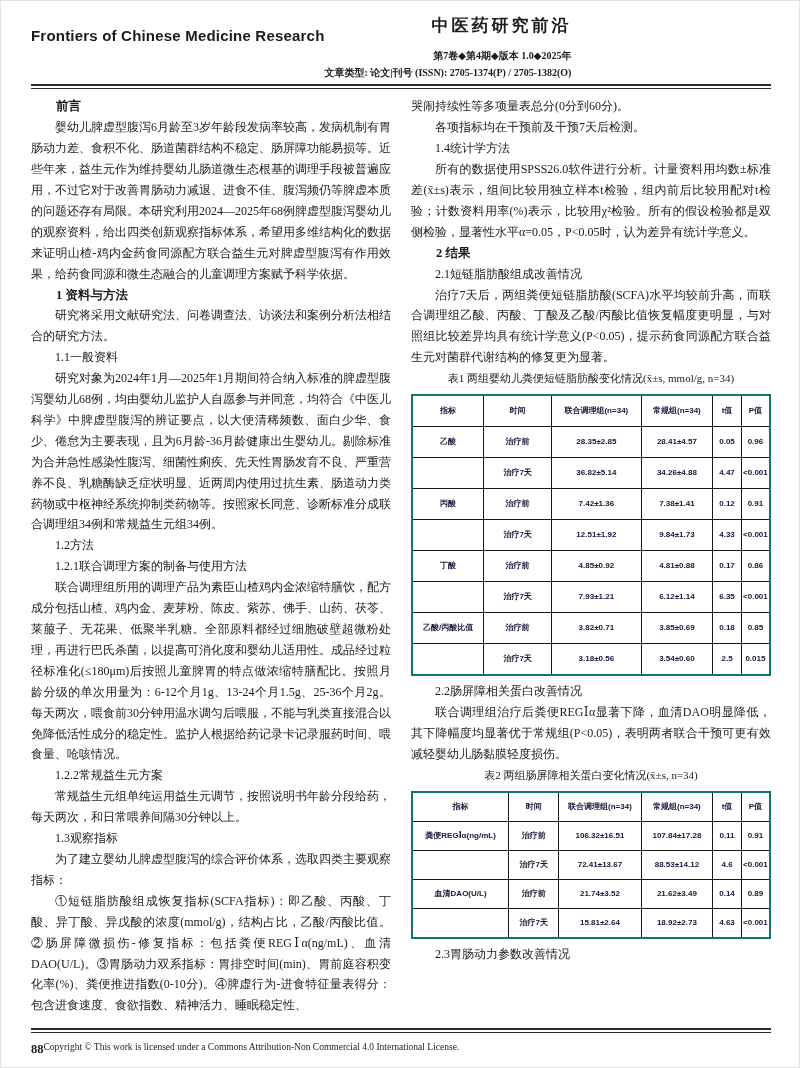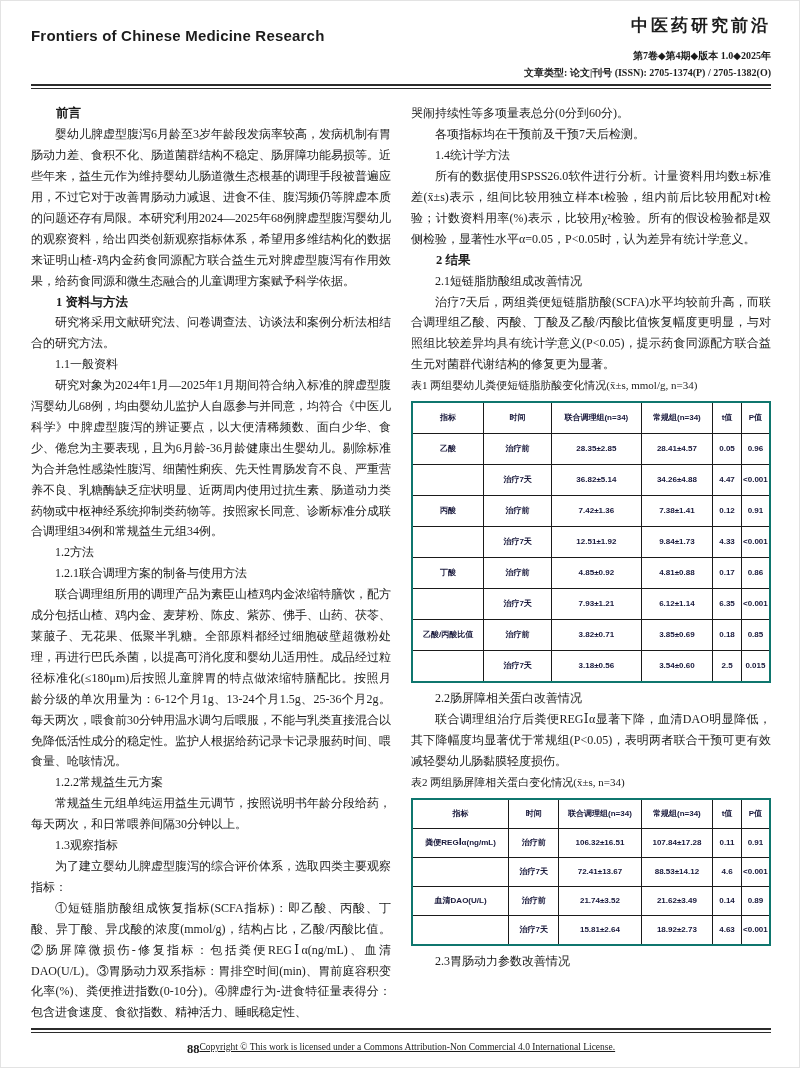--- a/index.html
+++ b/index.html
@@ -13,50 +13,50 @@
     position: relative;
     box-sizing: border-box;
     width: 800px; height: 1068px;
     background: #ffffff;
     border: 1px solid #e3e3e3;
     padding: 12px 28px 0 30px;
     color: #1c1c1c;
     overflow: hidden;
   }
   
-  .page-header { display: flex; justify-content: space-between; align-items: flex-start; }
+  .page-header { display: flex; align-items: flex-start; }
   .ph-left {
     font-family: "Liberation Sans", "DejaVu Sans", sans-serif;
     font-weight: 700; font-size: 15px; margin-top: 14px; letter-spacing: .2px;
   }
   .ph-right { text-align: right; line-height: 1.55; }
   .cn-title { font-size: 17px; font-weight: 700; letter-spacing: 3px; }
   .issue-line { font-size: 10px; font-weight: 700; margin-top: 9px; }
   .type-line { font-size: 10px; font-weight: 700; margin-top: 1px; }
   .double-rule {
     height: 2px;
     border-top: 2px solid #2b2b2b;
     border-bottom: 1px solid #2b2b2b;
     margin-top: 4px;
   }
   
-  .content { display: flex; gap: 20px; margin-top: 14px; }
+  .content { display: flex; gap: 20px; margin-top: 7px; }
   .col {
     width: 50%;
     font-size: 12px;
     line-height: 20.9px;
     text-align: justify;
     color: #1b1b1b;
   }
   .blk { margin: 0; }
   .blk.h1 { font-weight: 700; text-indent: 2em; font-size: 12.5px; }
   .blk.h2 { text-indent: 2em; }
   .blk.para { text-indent: 2em; }
   .blk.para-cont { text-indent: 0; }
-  .blk.caption { text-indent: 0; font-size: 11px; }
+  .blk.caption { text-indent: 0; text-align: center; font-size: 11px; }
   
   table.dtable {
     width: 100%;
     border-collapse: collapse;
     border: 2px solid #0f766e;
     table-layout: fixed;
     margin: 5px 0 5px;
   }
   table.dtable th, table.dtable td {
     border: 1px solid #1a1a1a;
@@ -68,24 +68,24 @@
     overflow: hidden;
   }
   table.t0 th, table.t0 td { height: 26px; }
   table.t1 th, table.t1 td { height: 24px; }
   .t0 .c0{width:20%} .t0 .c1{width:19%} .t0 .c2{width:25%} .t0 .c3{width:20%} .t0 .c4{width:8%} .t0 .c5{width:8%}
   .t1 .c0{width:27%} .t1 .c1{width:14%} .t1 .c2{width:23%} .t1 .c3{width:20%} .t1 .c4{width:8%} .t1 .c5{width:8%}
   
   .footer-rule { position: absolute; left: 30px; right: 28px; bottom: 34px; }
   .page-footer {
     position: absolute; left: 30px; right: 28px; bottom: 10px;
-    display: flex; justify-content: center; align-items: flex-start;
+    display: flex; justify-content: flex-start; align-items: flex-start;
   }
   .pageno { font-weight: 700; font-size: 12.5px; }
-  .copyright { font-size: 9.5px; margin-top: 0; text-decoration: underline; }
+  .copyright { font-size: 9.5px; margin-top: 0; }
 </style>
 </head>
 <body>
 
 <div class="page">
 
   <header class="page-header">
     <div class="ph-left">Frontiers of Chinese Medicine Research</div>
     <div class="ph-right">
       <div class="cn-title">中医药研究前沿</div>

